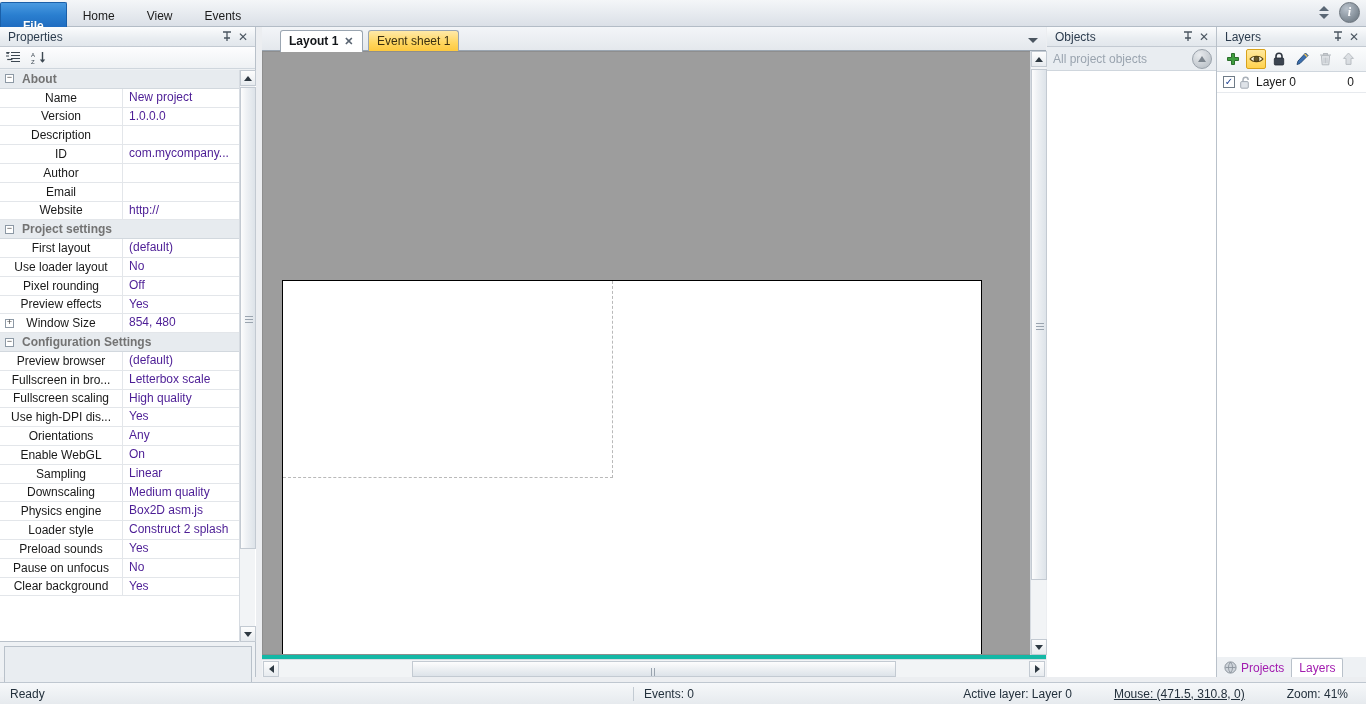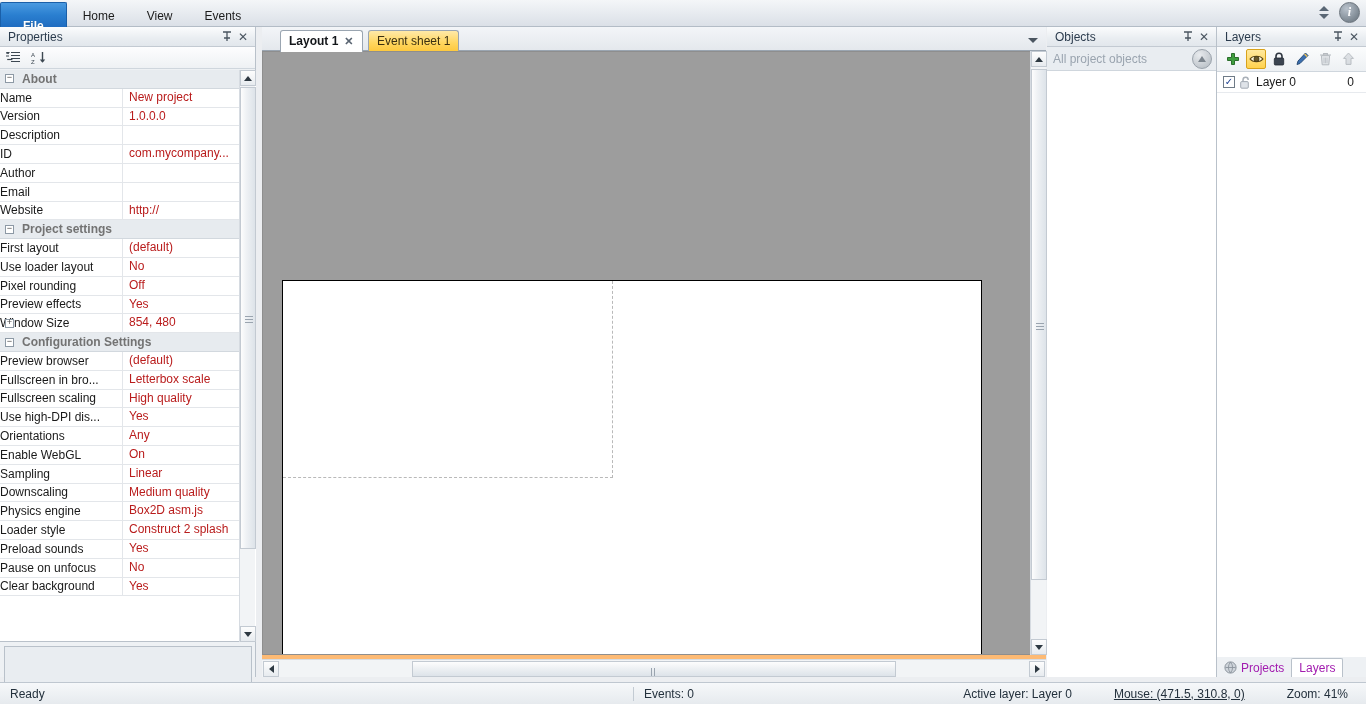--- a/index.html
+++ b/index.html
@@ -66,22 +66,22 @@
     background:linear-gradient(to bottom,#fdfdfe,#eef1f4);
     border-bottom:1px solid #cfd6dd;box-sizing:border-box;
   }
   .props-list{
     position:absolute;left:0;top:43px;width:256px;height:572px;
     background:#fff;overflow:hidden;box-sizing:border-box;
     border-bottom:1px solid #b9c1ca;
   }
   .pl-inner{position:absolute;left:0;top:0;width:240px;}
   .prow{height:18.8px;display:flex;align-items:center;border-bottom:1px solid #e3e6ea;box-sizing:border-box;font-size:12px;}
-  .prow .pname{width:122px;box-sizing:border-box;color:#191919;white-space:nowrap;overflow:hidden;}
-  .prow .pval{flex:1;padding-left:6px;border-left:1px solid #e3e6ea;color:#b91c1c;white-space:nowrap;overflow:hidden;height:100%;line-height:17.8px;box-sizing:border-box;}
+  .prow .pname{width:122px;box-sizing:border-box;color:#191919;white-space:nowrap;overflow:hidden;text-align:center;}
+  .prow .pval{flex:1;padding-left:6px;border-left:1px solid #e3e6ea;color:#4c1d95;white-space:nowrap;overflow:hidden;height:100%;line-height:17.8px;box-sizing:border-box;}
   .prow.group{background:#e7ebef;border-bottom:1px solid #d2d8de;}
   .prow.group .gname{font-weight:bold;color:#737373;padding-left:22px;}
   .exp-box{
     position:absolute;left:5px;width:9px;height:9px;border:1px solid #8d99a5;background:#fff;
     box-sizing:border-box;display:flex;align-items:center;justify-content:center;
     font-size:9px;line-height:7px;color:#444;font-family:"Liberation Mono",monospace;
   }
   .prow{position:relative;}
   .plink{color:#2626cc;}
   .props-scroll{
@@ -101,21 +101,21 @@
     border:1px solid #c3cad2;box-sizing:border-box;
   }
   .sb-grip{position:absolute;left:4px;top:50%;margin-top:-4px;width:8px;height:8px;}
   .sb-grip span{display:block;height:1px;background:#9aa4af;margin:2px 0;}
   .props-desc{
     position:absolute;left:4px;top:619px;width:248px;height:56px;
     background:#e9edf1;border:1px solid #b9c1ca;box-sizing:border-box;
   }
 
   
-  .layoutview{position:absolute;left:262px;top:27px;width:784px;height:650px;background:#fdba74;}
+  .layoutview{position:absolute;left:262px;top:27px;width:784px;height:650px;background:#14b8a6;}
   .tabstrip{
     position:absolute;left:0;top:0;width:784px;height:24px;
     background:linear-gradient(to bottom,#f3f5f8,#e4e8ed);
     border-bottom:1px solid #9aa5b1;box-sizing:border-box;
   }
   .vtab{
     position:absolute;top:3px;height:21px;line-height:20px;padding:0 8px;font-size:12px;
     box-sizing:border-box;border:1px solid #9aa5b1;border-bottom:none;
     border-radius:3px 3px 0 0;display:flex;align-items:center;gap:6px;
   }

